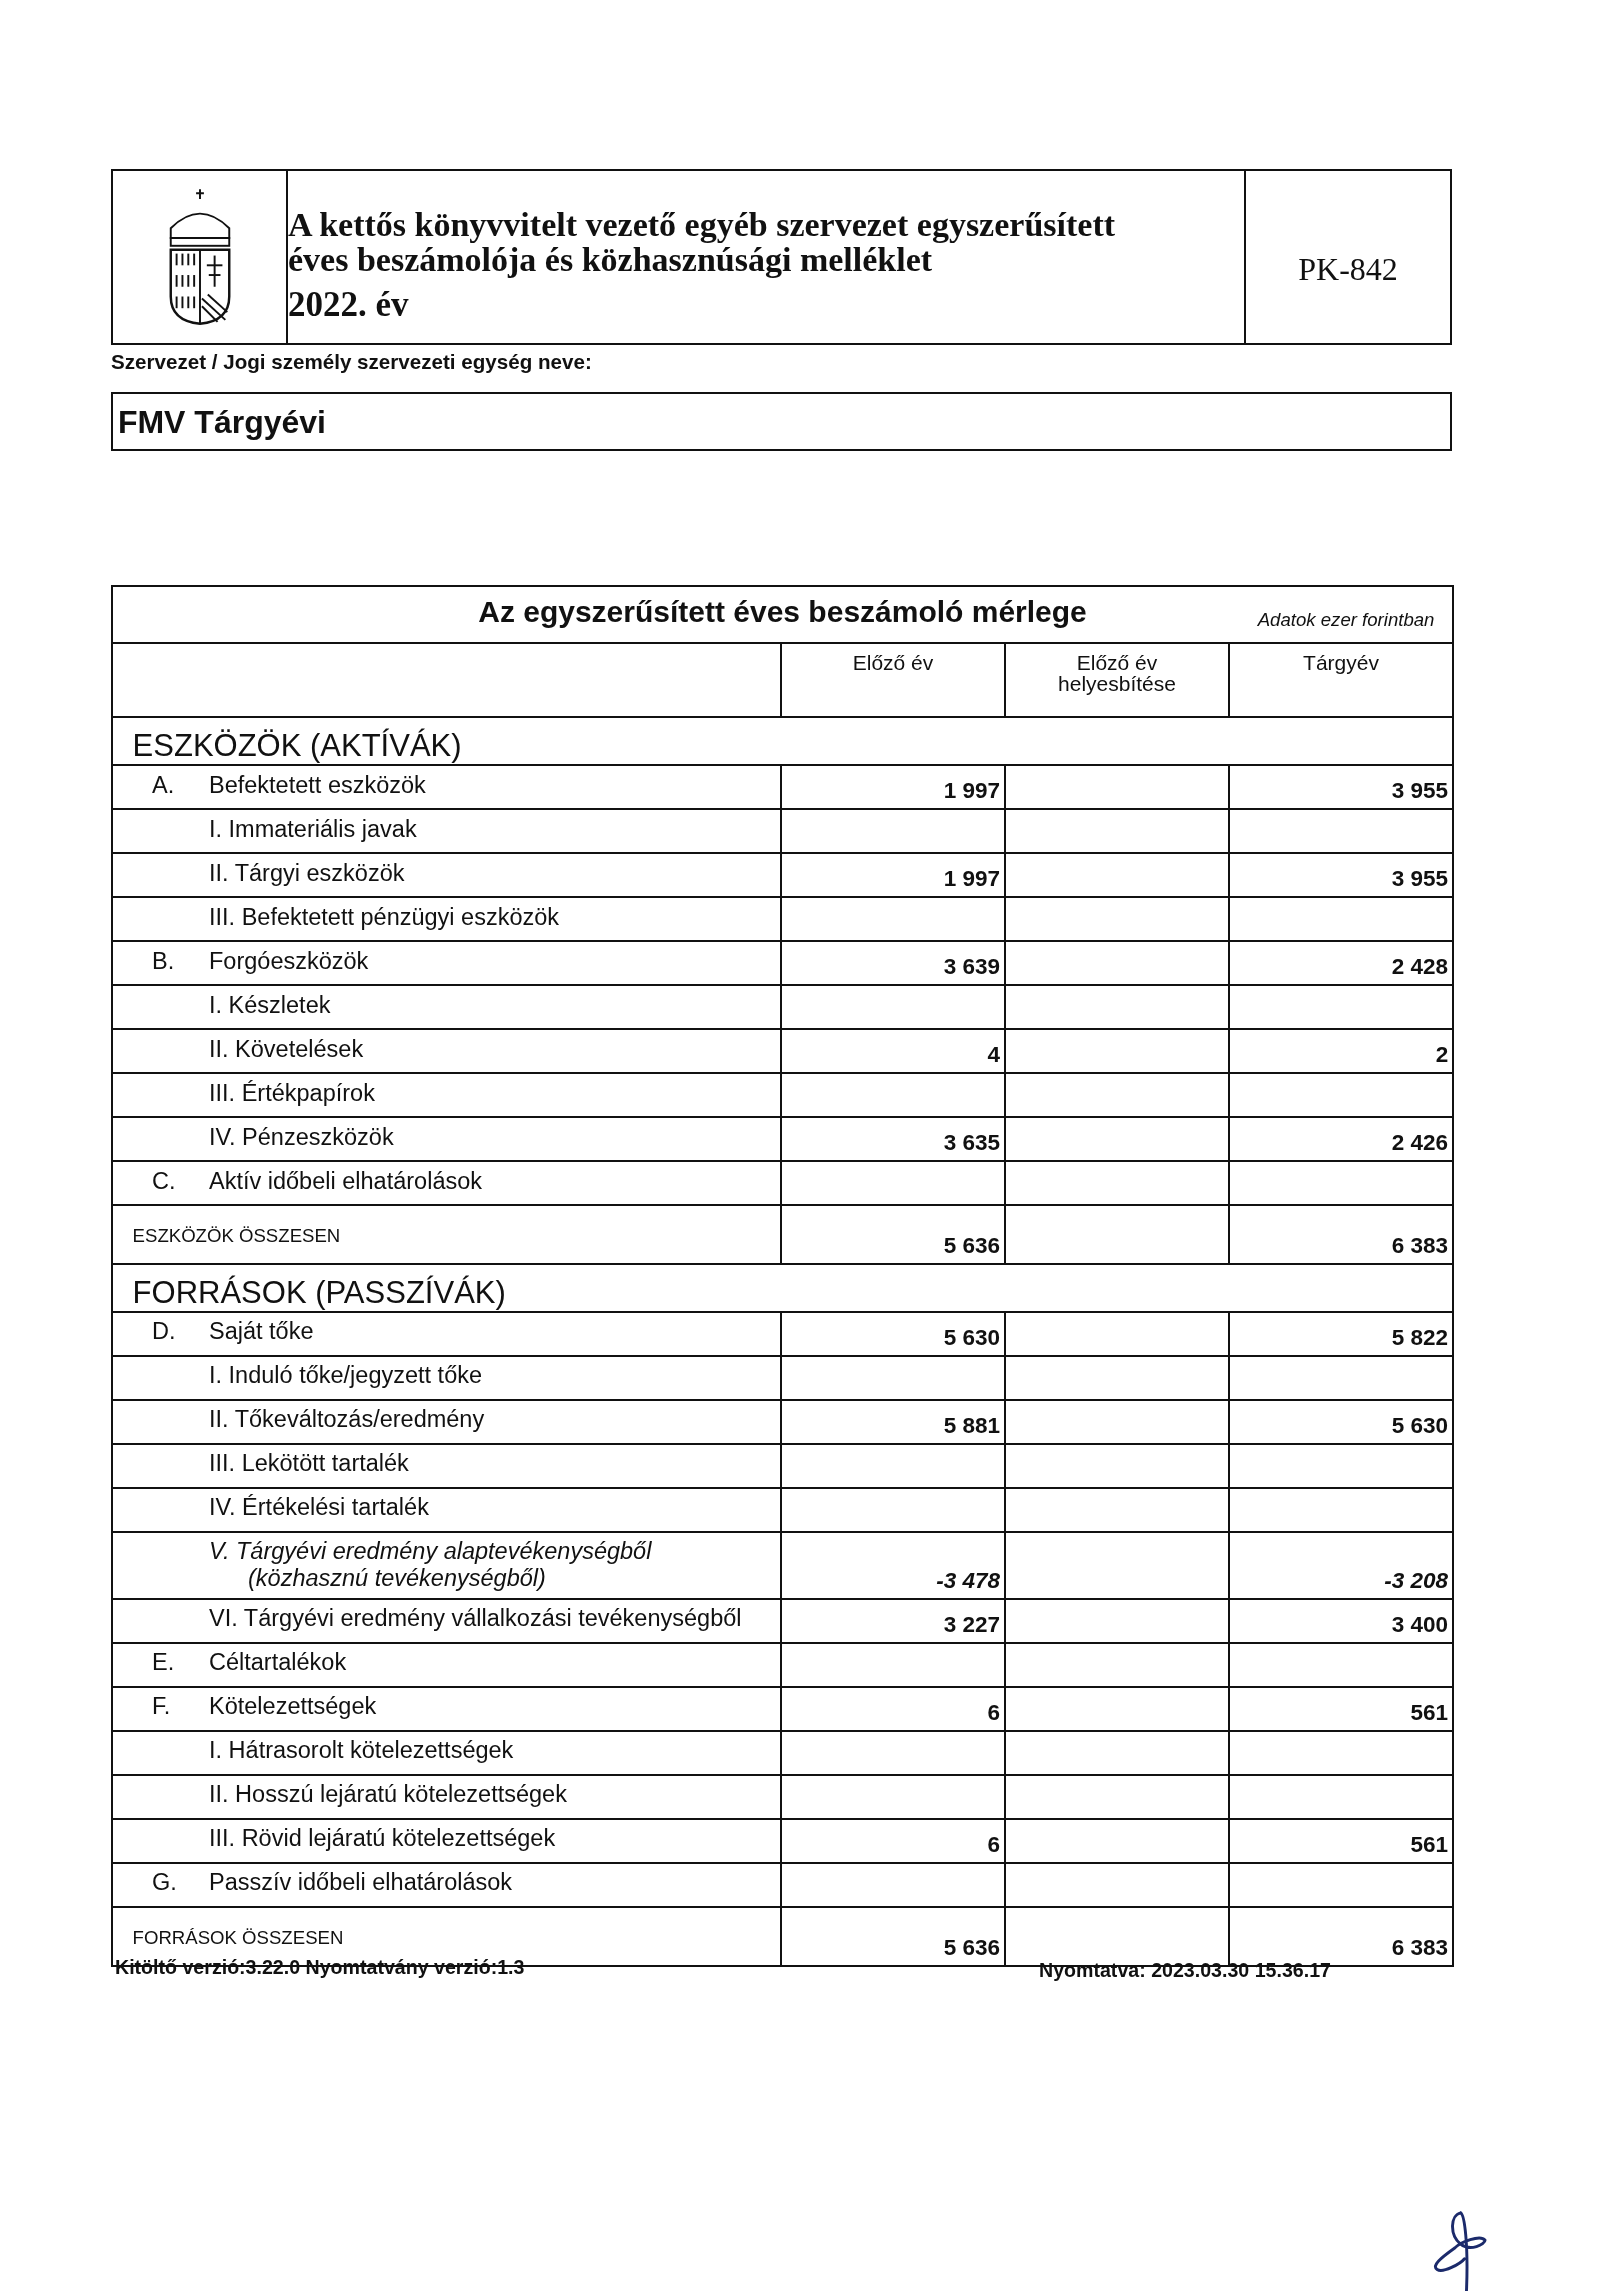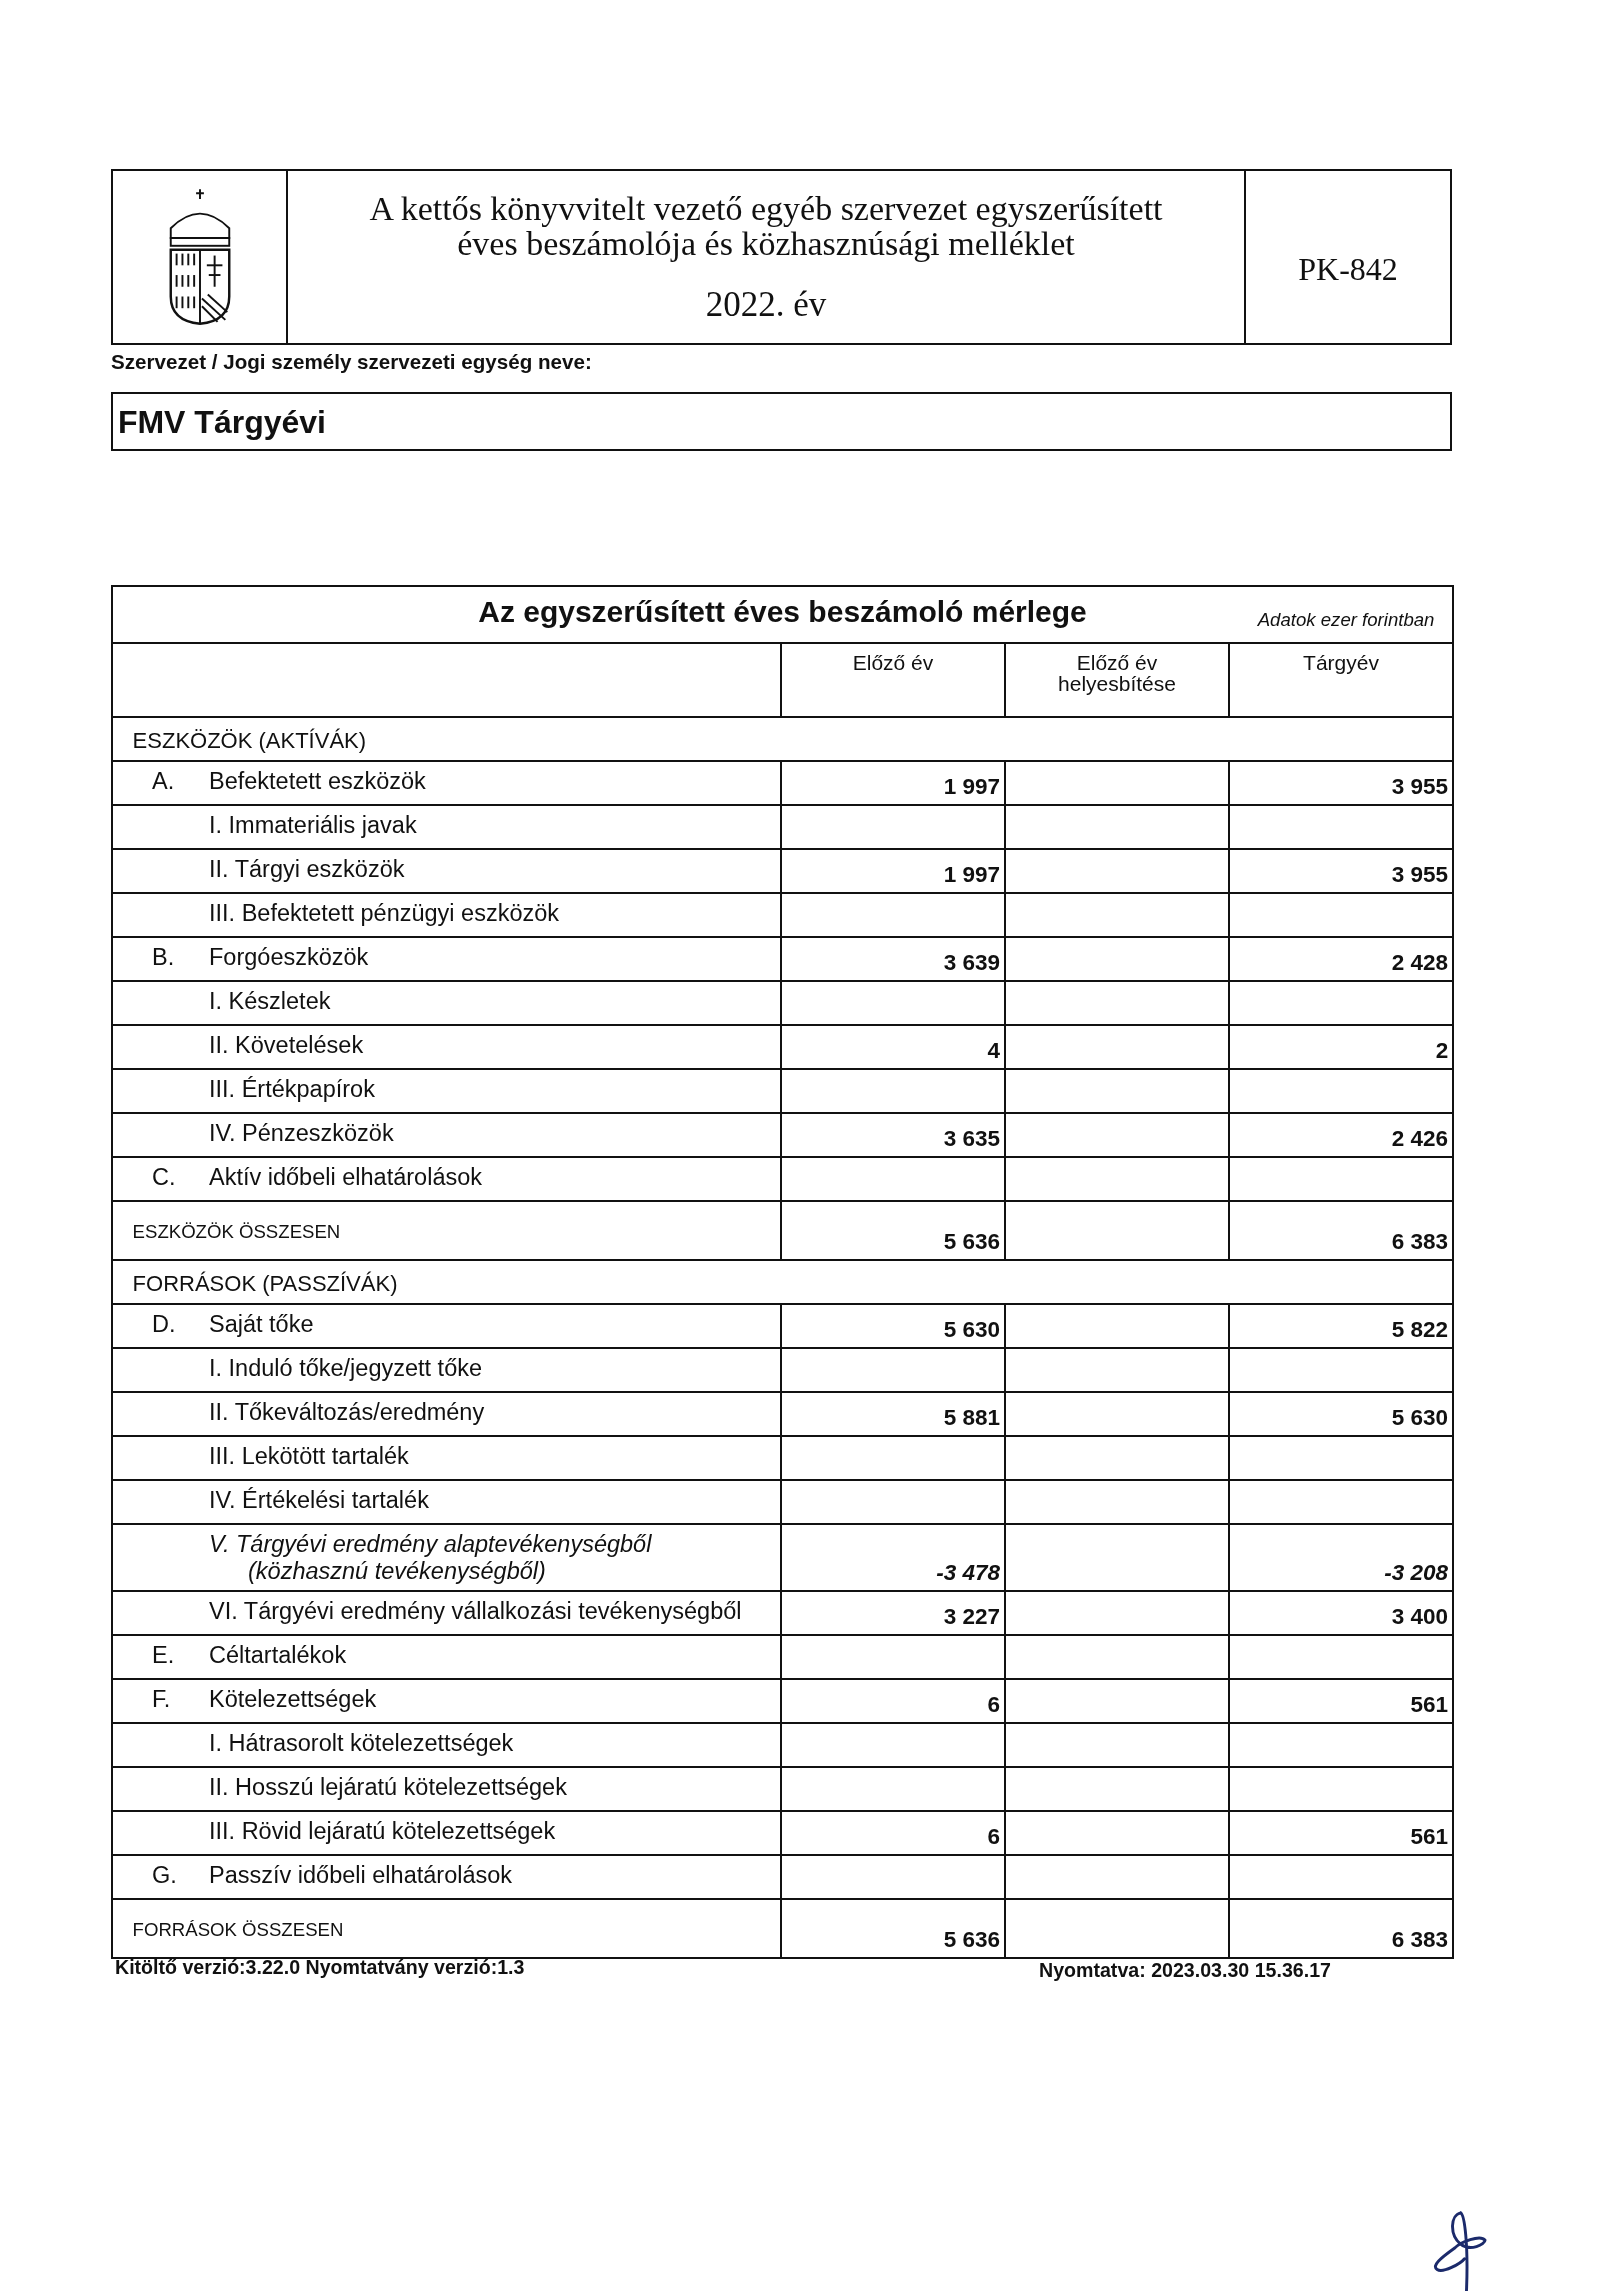--- a/index.html
+++ b/index.html
@@ -7,23 +7,23 @@
     width: 1621px; height: 2292px; background: #ffffff; position: relative;
     font-family: "Liberation Sans", sans-serif; color: #111;
     overflow: hidden;
   }
   .hdr {
     position: absolute; left: 111px; top: 169px; width: 1341px; height: 176px;
     border: 2px solid #111; border-bottom-width: 2.9px; display: flex; box-sizing: border-box;
   }
   .hdr .crest { width: 173px; border-right: 2px solid #111; display: flex; align-items: center; justify-content: center; }
   .hdr .title {
-    flex: 1; border-right: 2px solid #111; text-align: center;
-    font-family: "Liberation Serif", serif; font-weight: normal; font-size: 34px; line-height: 35px;
-    padding-top: 20px; box-sizing: border-box; position: relative;
+    flex: 1; border-right: 2px solid #111; text-align: left;
+    font-family: "Liberation Serif", serif; font-weight: bold; font-size: 34px; line-height: 35px;
+    padding-top: 36px; box-sizing: border-box; position: relative;
   }
   .hdr .title .year { position: absolute; left: 0; right: 0; top: 116px; font-size: 35px; }
   .hdr .code {
     width: 204px; display: flex; align-items: center; justify-content: center;
     font-family: "Liberation Serif", serif; font-size: 32px; padding-top: 24px; box-sizing: border-box;
   }
   .org-label { position: absolute; left: 111px; top: 350px; font-size: 20.6px; font-weight: bold; }
   .org-box {
     position: absolute; left: 111px; top: 392px; width: 1341px; height: 59px;
     border: 2px solid #111; border-top-width: 2.9px; border-bottom-width: 2.9px; box-sizing: border-box;
@@ -37,21 +37,21 @@
   .tbl .colA { width: 669px; }
   .tbl .colB, .tbl .colC, .tbl .colD { width: 224px; }
   .tbl tr.r { height: 44px; }
   .tbl .lbl { padding: 5.9px 0 0 0; white-space: nowrap; }
   .tbl .lbl .letter { display: inline-block; width: 57px; padding-left: 39px; }
   .tbl .lbl .indent { display: inline-block; width: 96px; }
   .tbl .num { text-align: right; font-weight: bold; vertical-align: bottom; padding: 0 3.9px 3.9px 0; font-size: 22.5px; }
   .tbl .title-row td { height: 57px; font-size: 30px; font-weight: bold; text-align: center; position: relative; padding-top: 7.8px; }
   .tbl .title-row .unit { position: absolute; right: 17.6px; top: 21.6px; font-size: 18.6px; font-style: italic; font-weight: normal; }
   .tbl .head-row td { height: 74px; text-align: center; font-size: 21px; line-height: 21.6px; padding-top: 7.8px; }
-  .tbl .sect td { height: 44px; font-size: 22px; padding: 9.8px 0 0 19.6px; }
+  .tbl .sect td { height: 44px; font-size: 31px; padding: 9.8px 0 0 19.6px; }
   .tbl .total .lbl { font-size: 18.6px; padding-left: 19.6px; padding-top: 19px; }
   .tbl tr.tall { height: 67px; font-style: italic; }
   .footer-left { position: absolute; left: 115px; top: 1956px; font-size: 19.6px; font-weight: bold; }
   .footer-right { position: absolute; left: 1039px; top: 1959px; font-size: 19.6px; font-weight: bold; }
   .signature { position: absolute; left: 1431px; top: 2205px; }
 </style>
 </head>
 <body>
 
 <div class="hdr">

